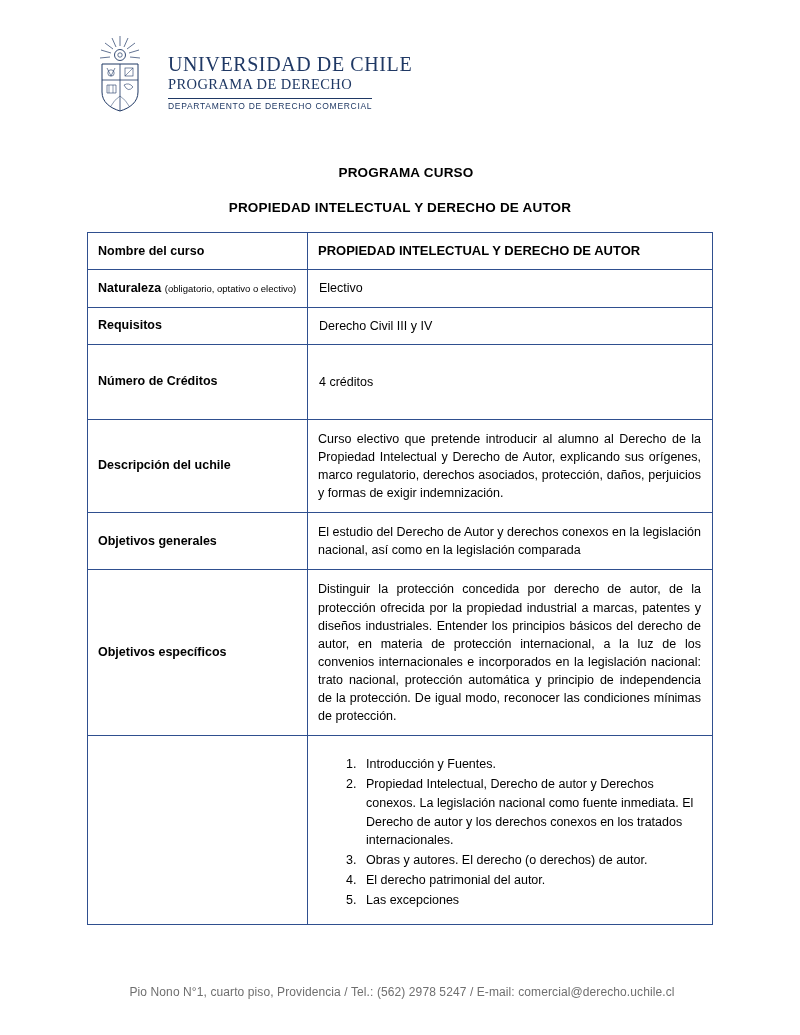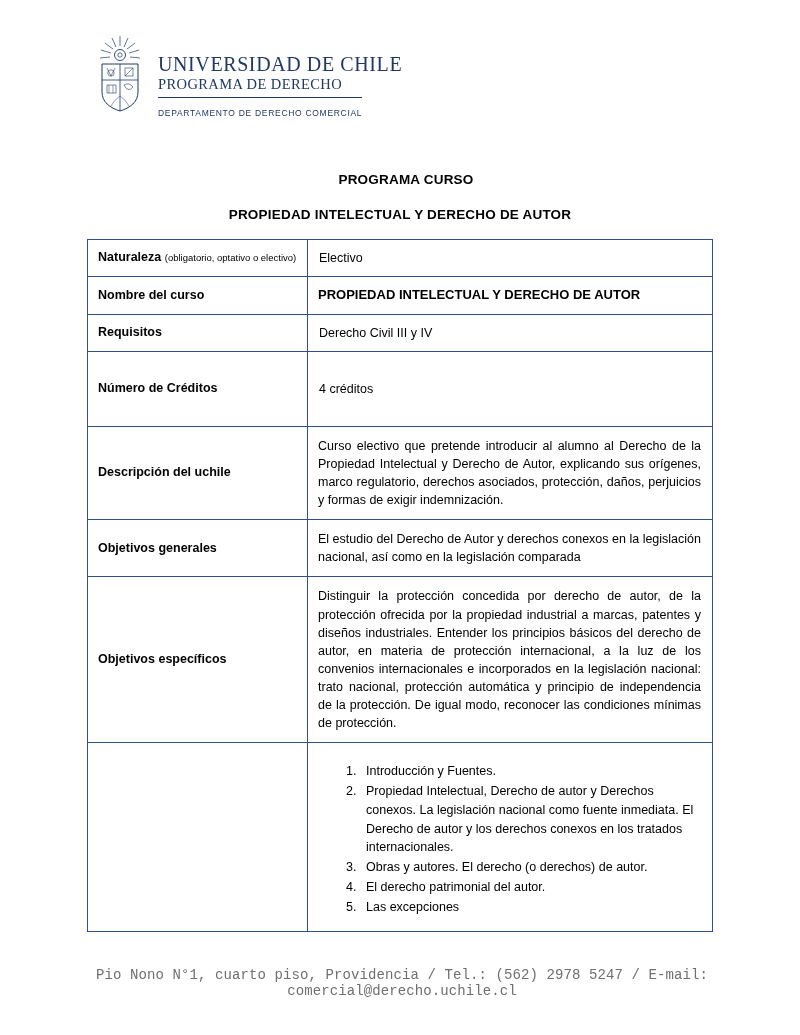--- a/index.html
+++ b/index.html
@@ -21,21 +21,21 @@
     box-sizing: border-box;
     padding: 0;
     position: relative;
   }
 
   
   .header {
     padding: 34px 0 0 92px;
     display: flex;
     align-items: flex-start;
-    gap: 10px;
+    gap: 20px;
   }
   .crest {
     width: 56px;
     height: 78px;
     position: relative;
     flex: none;
   }
   .crest svg { display: block; }
   .univ-block {
     padding-top: 20px;
@@ -56,21 +56,21 @@
     line-height: 1.35;
     white-space: nowrap;
   }
   .univ-line3 {
     font-family: "Liberation Sans", sans-serif;
     font-size: 8.5px;
     letter-spacing: 0.7px;
     color: #1f3864;
     line-height: 1.4;
     border-top: 1px solid #1f3864;
-    padding-top: 10px;
+    padding-top: 2px;
     margin-top: 2px;
     display: inline-block;
     white-space: nowrap;
   }
 
   
   .doc-title {
     text-align: center;
     font-size: 13.5px;
     font-weight: bold;
@@ -136,24 +136,23 @@
     margin-bottom: 1px;
   }
 
   
   .footer {
     position: absolute;
     left: 4px;
     right: 0;
     bottom: 36px;
     text-align: center;
-    font-size: 14px;
+    font-size: 12px;
     color: #6f6f6f;
     letter-spacing: 0.1px;
-    font-family: Liberation Mono, monospace;
   }
 </style>
 </head>
 <body>
 
 <div class="page">
 
   <div class="header">
     <div class="crest">
       <svg width="56" height="78" viewBox="0 0 56 78" xmlns="http://www.w3.org/2000/svg">
@@ -196,31 +195,31 @@
     </div>
   </div>
 
   <div class="doc-title">PROGRAMA CURSO</div>
   <div class="doc-subtitle">PROPIEDAD INTELECTUAL Y DERECHO DE AUTOR</div>
 
   <table class="program">
     <tbody>
       <tr>
         <td class="label">
+          <span>Nombre del curso</span>
+        </td>
+        <td class="value big">PROPIEDAD INTELECTUAL Y DERECHO DE AUTOR</td>
+      </tr>
+
+      <tr>
+        <td class="label">
           <span>Naturaleza</span>
           <span class="sub">(obligatorio, optativo o electivo)</span>
         </td>
         <td class="value pad-left">Electivo</td>
-      </tr>
-
-      <tr>
-        <td class="label">
-          <span>Nombre del curso</span>
-        </td>
-        <td class="value big">PROPIEDAD INTELECTUAL Y DERECHO DE AUTOR</td>
       </tr>
 
       <tr>
         <td class="label">
           <span>Requisitos</span>
         </td>
         <td class="value pad-left">Derecho Civil III y IV</td>
       </tr>
 
 

